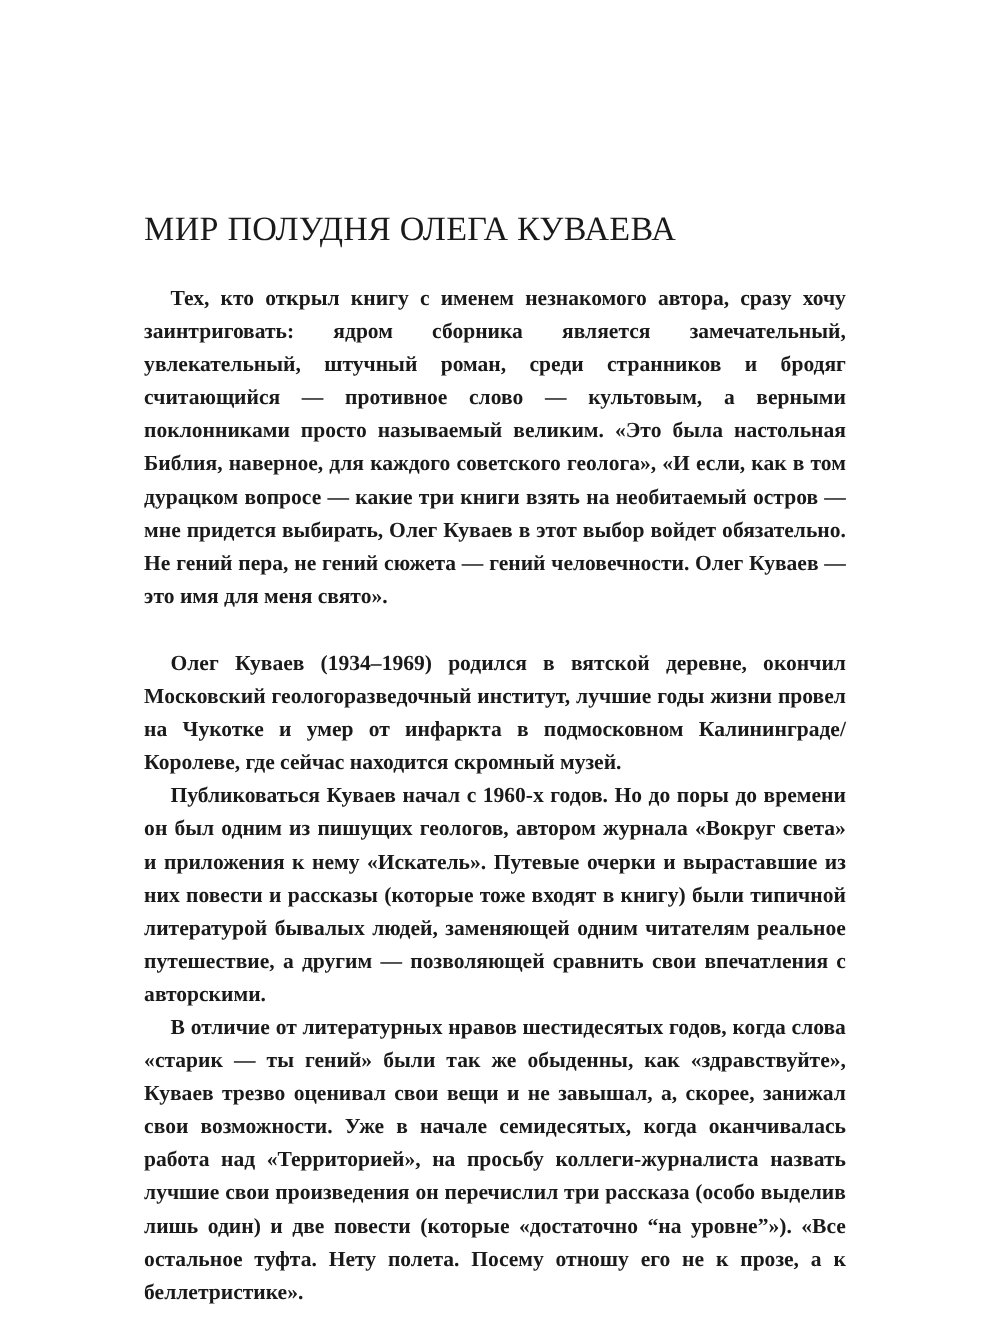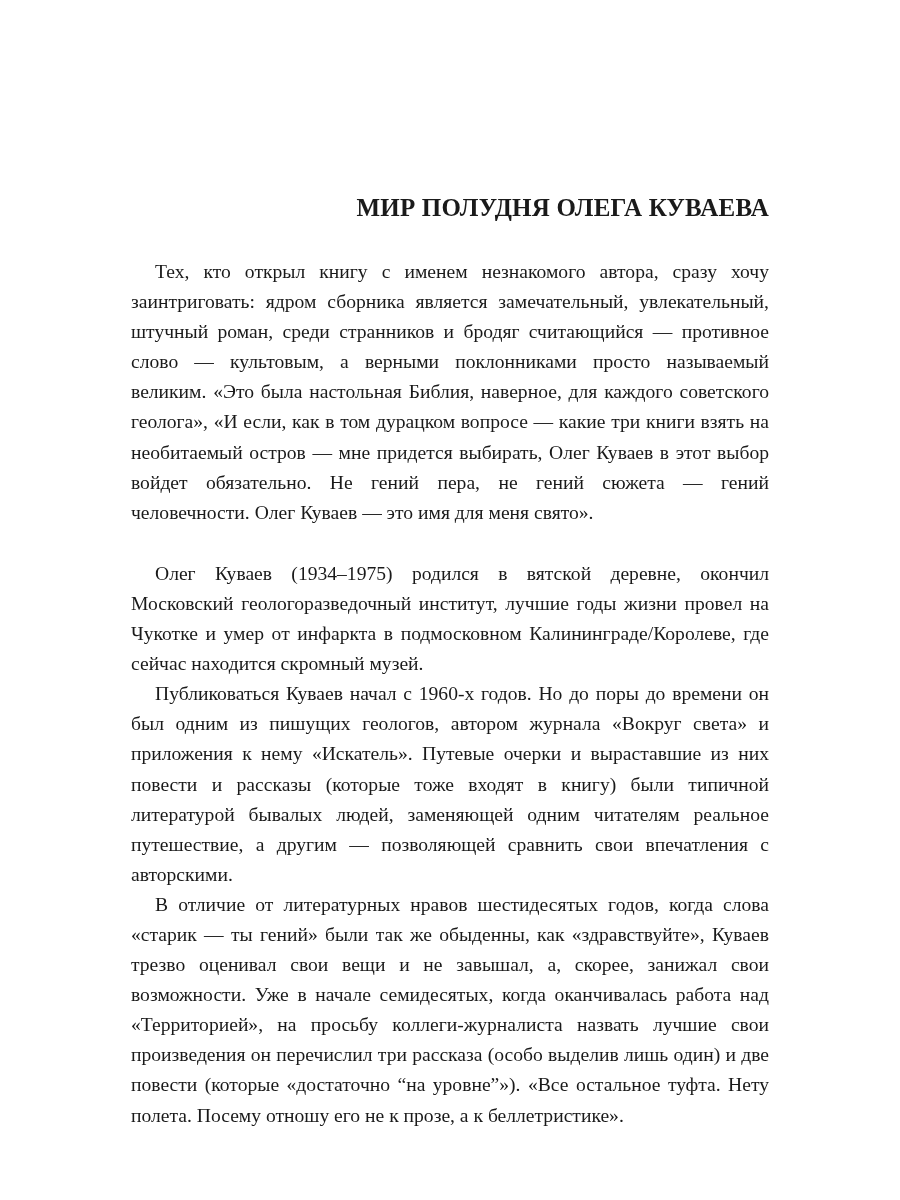--- a/index.html
+++ b/index.html
@@ -15,48 +15,49 @@
       font-family: "Liberation Serif", "DejaVu Serif", serif;
       color: #1a1a1a;
     }
     .page {
       position: absolute;
       left: 131px;
       top: 190px;
       width: 638px;
     }
     .title {
-      text-align: right;
-      font-weight: bold;
-      font-size: 25px;
+      text-align: left;
+      font-weight: normal;
+      font-size: 31px;
       letter-spacing: 0.2px;
       margin: 0;
       height: 40px;
       line-height: 36px;
     }
     .body-text {
       margin-top: 27px;
       font-size: 19.6px;
       line-height: 30.1px;
       text-align: justify;
     }
     .para {
       margin: 0;
       text-indent: 24px;
       hyphens: manual;
+      font-weight: bold;
     }
     .para.gap-after {
       margin-bottom: 31px;
     }
   </style>
 </head>
 <body>
 
 <div class="page">
   <h1 class="title">МИР ПОЛУДНЯ ОЛЕГА КУВАЕВА</h1>
   <div class="body-text">
     <p class="para gap-after">Тех, кто открыл книгу с именем незнакомого автора, сразу хочу заинтриговать: ядром сборника является замечательный, увлекательный, штучный роман, среди странников и бродяг считающийся — противное слово — культовым, а верными поклонниками просто называемый великим. «Это была настольная Библия, наверное, для каждого советского геолога», «И если, как в том дурацком вопросе — какие три книги взять на необитаемый остров — мне придется выбирать, Олег Куваев в этот выбор войдет обязательно. Не гений пера, не гений сюжета — гений человечности. Олег Куваев — это имя для меня свято».</p>
-    <p class="para">Олег Куваев (1934–1975) родился в вятской деревне, окончил Московский геологоразведочный институт, лучшие годы жизни провел на Чукотке и умер от инфаркта в подмосковном Калининграде/Королеве, где сейчас находится скромный музей.</p>
+    <p class="para">Олег Куваев (1934–1969) родился в вятской деревне, окончил Московский геологоразведочный институт, лучшие годы жизни провел на Чукотке и умер от инфаркта в подмосковном Калининграде/Королеве, где сейчас находится скромный музей.</p>
     <p class="para">Публиковаться Куваев начал с 1960-х годов. Но до поры до времени он был одним из пишущих геологов, автором журнала «Вокруг света» и приложения к нему «Искатель». Путевые очерки и выраставшие из них повести и рассказы (которые тоже входят в книгу) были типичной литературой бывалых людей, заменяющей одним читателям реальное путешествие, а другим — позволяющей сравнить свои впечатления с авторскими.</p>
     <p class="para">В отличие от литературных нравов шестидесятых годов, когда слова «старик — ты гений» были так же обыденны, как «здравствуйте», Куваев трезво оценивал свои вещи и не завышал, а, скорее, занижал свои возможности. Уже в начале семидесятых, когда оканчивалась работа над «Территорией», на просьбу коллеги-журналиста назвать лучшие свои произведения он перечислил три рассказа (особо выделив лишь один) и две повести (которые «достаточно “на уровне”»). «Все остальное туфта. Нету полета. Посему отношу его не к прозе, а к беллетристике».</p>
 
   </div>
 </div>
 
 </body></html>

